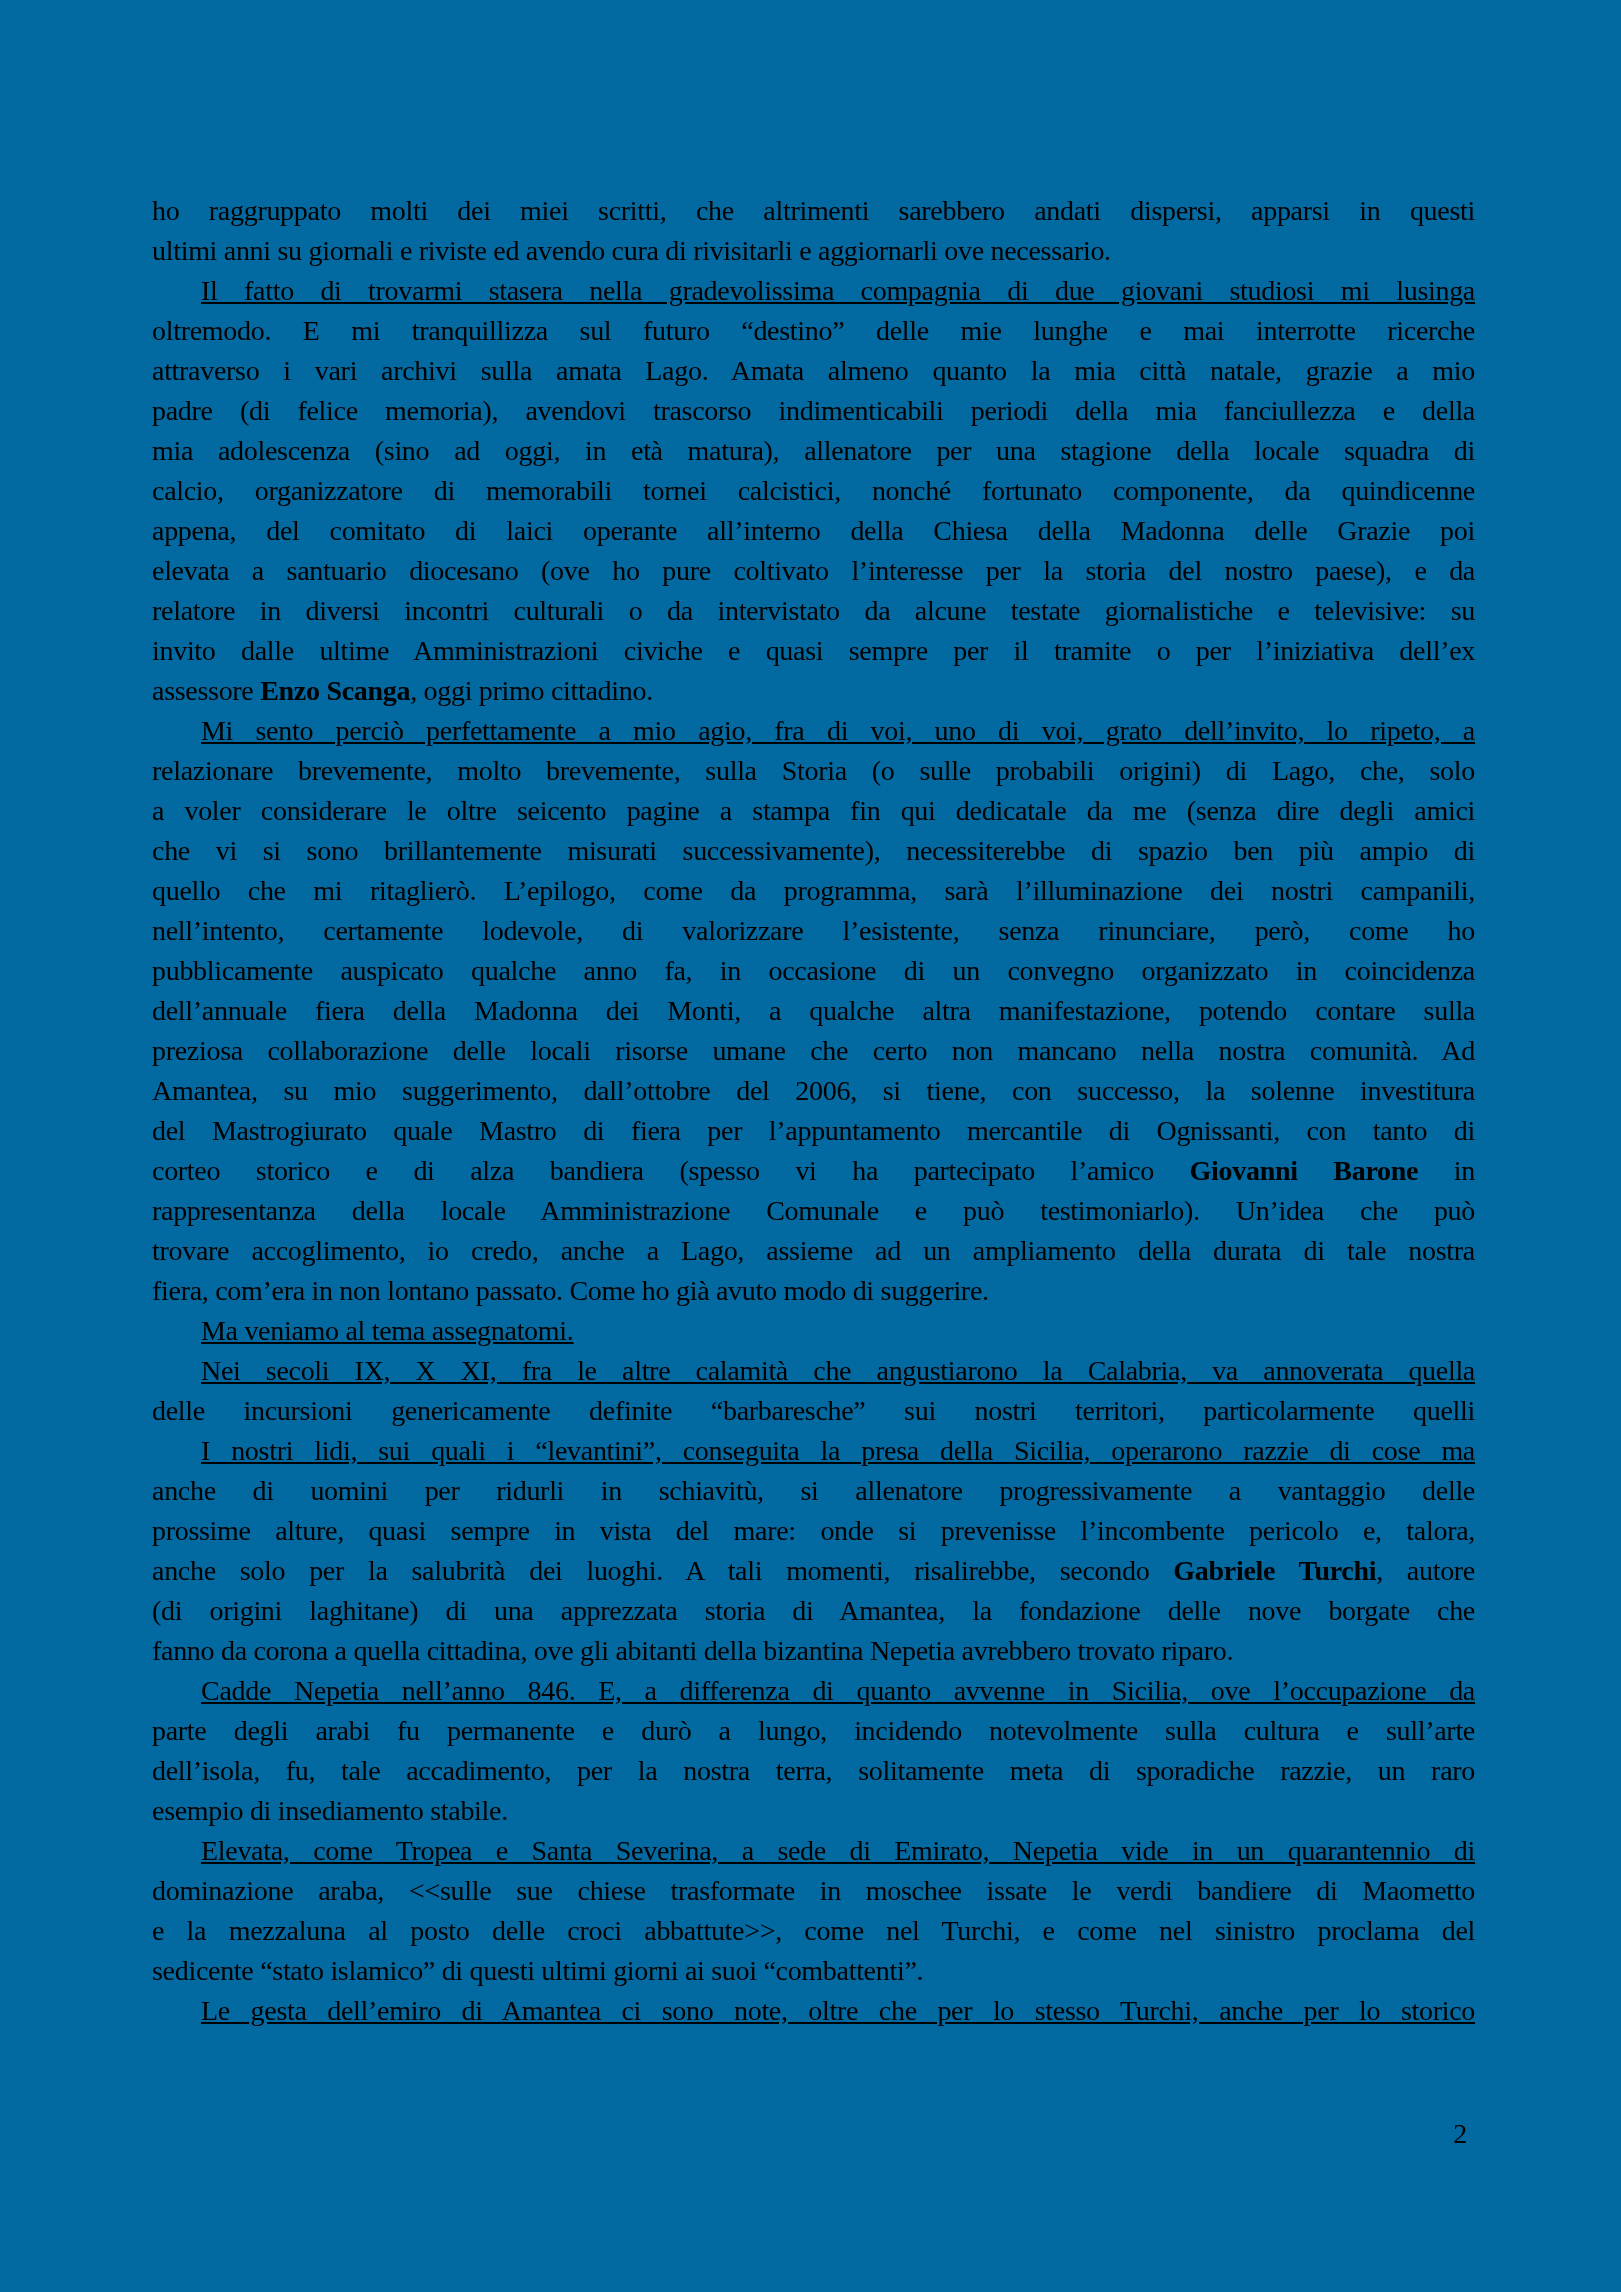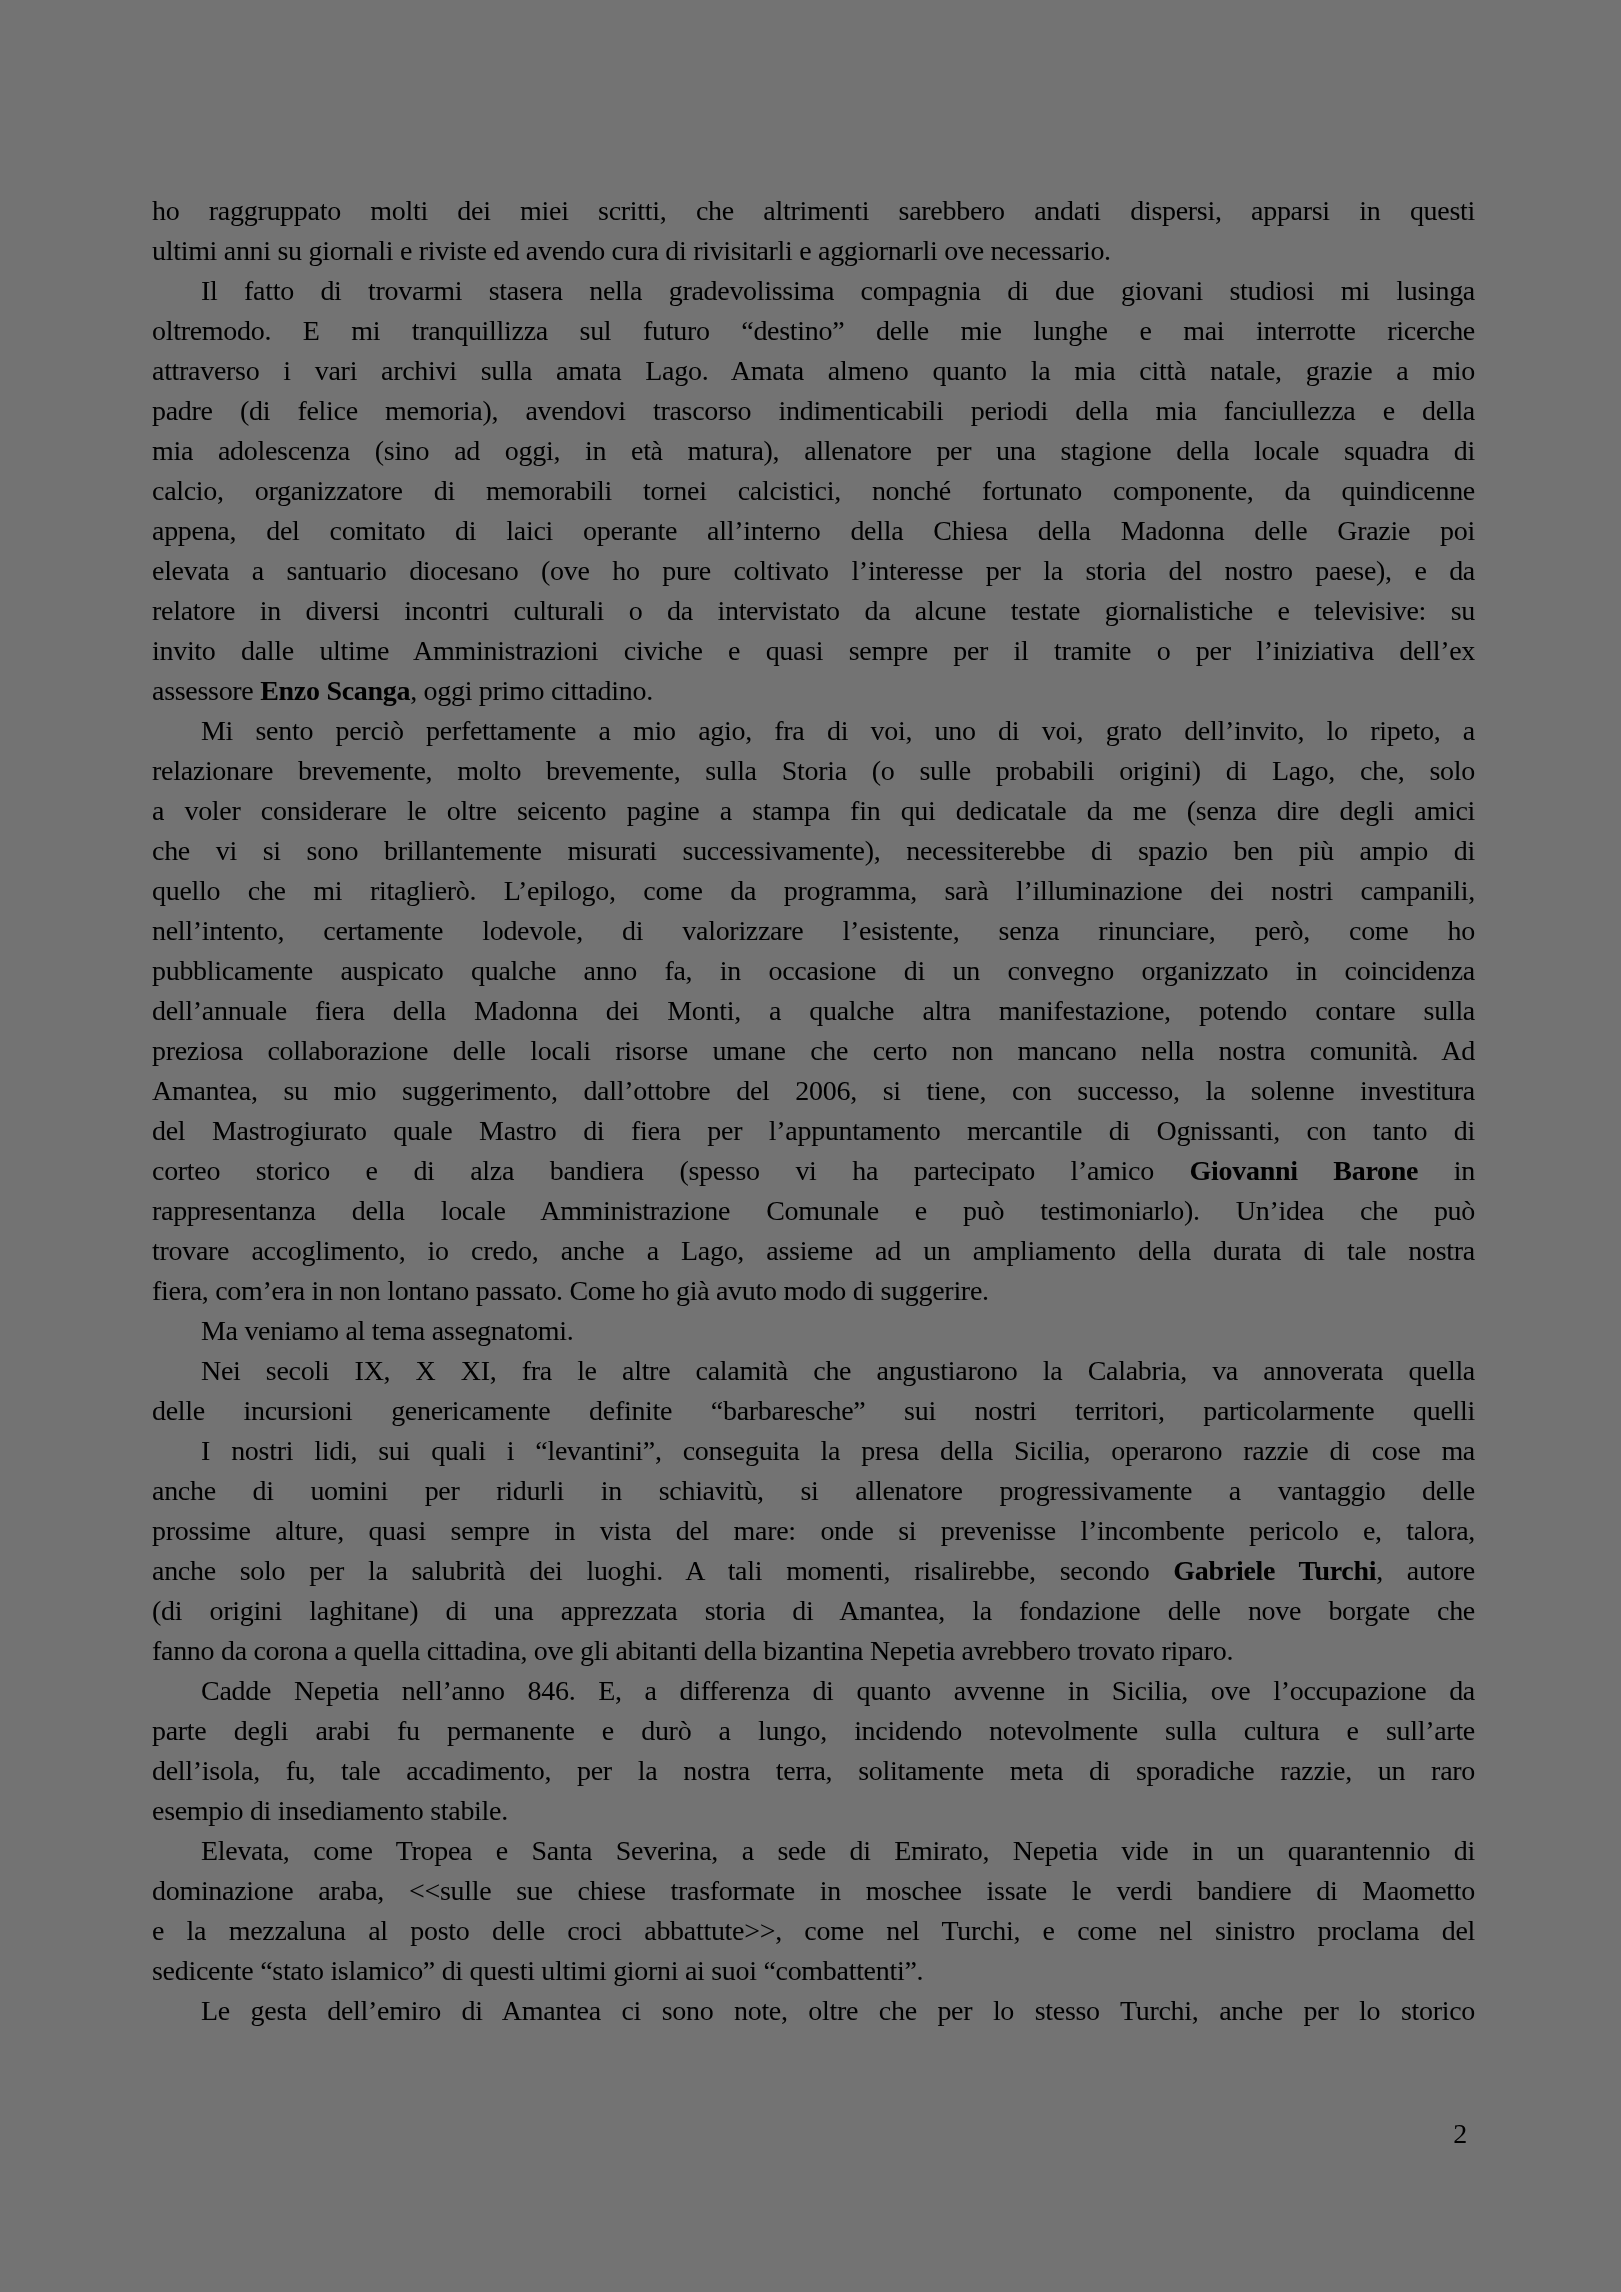--- a/index.html
+++ b/index.html
@@ -10,38 +10,38 @@
     color: #000000;
     font-family: "Liberation Serif", "DejaVu Serif", serif;
     position: relative;
     overflow: hidden;
   }
   .page {
     position: absolute;
     left: 0; top: 0;
     width: 1621px;
     height: 2293px;
-    background: #737373;
+    background: #0369a1;
   }
   .textblock {
     position: absolute;
     left: 152px;
     top: 191px;
     width: 1323px;
   }
   .ln {
     font-size: 28px;
     line-height: 40px;
     letter-spacing: -0.3px;
     white-space: nowrap;
     text-align: justify;
     text-align-last: justify;
     color: #000000;
   }
-  .ln.ind { text-indent: 49px; }
+  .ln.ind { text-indent: 49px; text-decoration: underline; }
   .ln.end { text-align: left; text-align-last: left; }
   .ln .b { font-weight: 700; }
   .ln .i { }
   .ln .u {
     text-decoration-thickness: 2.5px;
     text-underline-offset: 4.9px;
   }
   .pagenum {
     margin-top: 21.6px;
     font-size: 28px;

